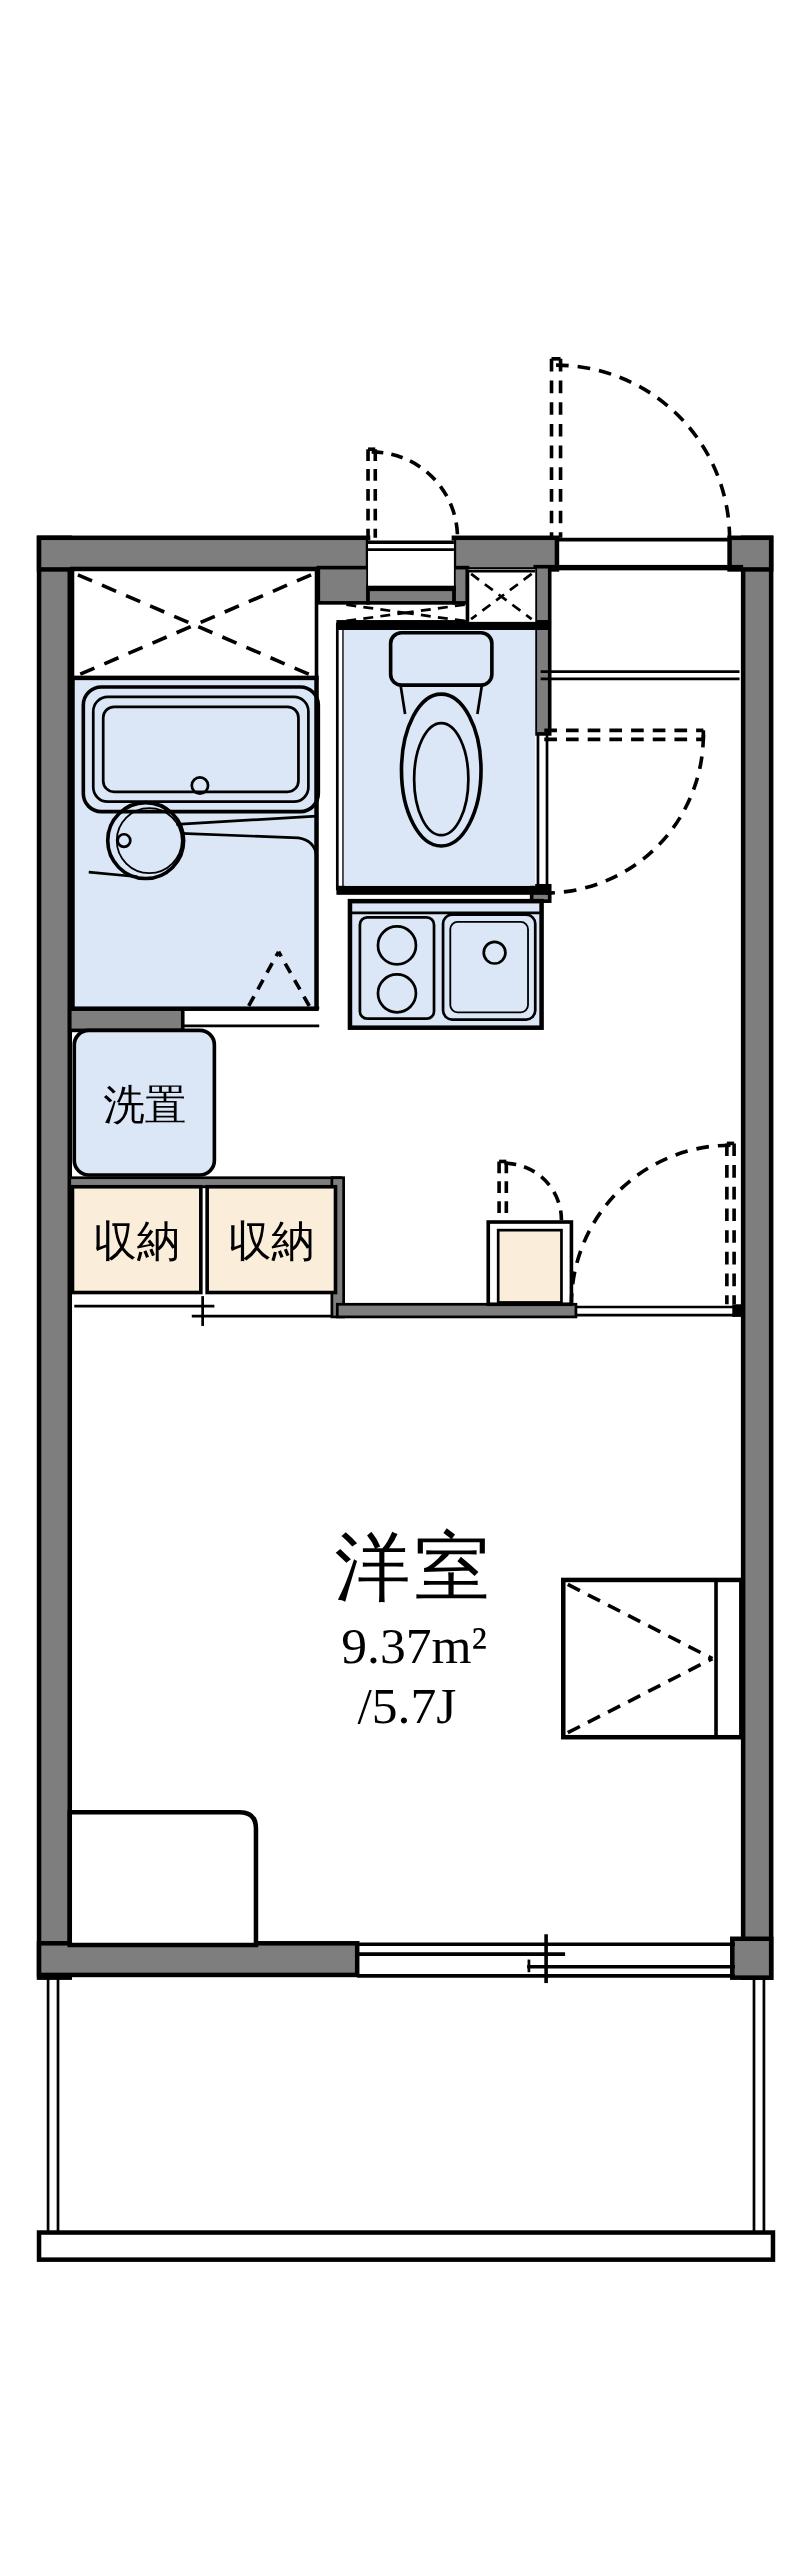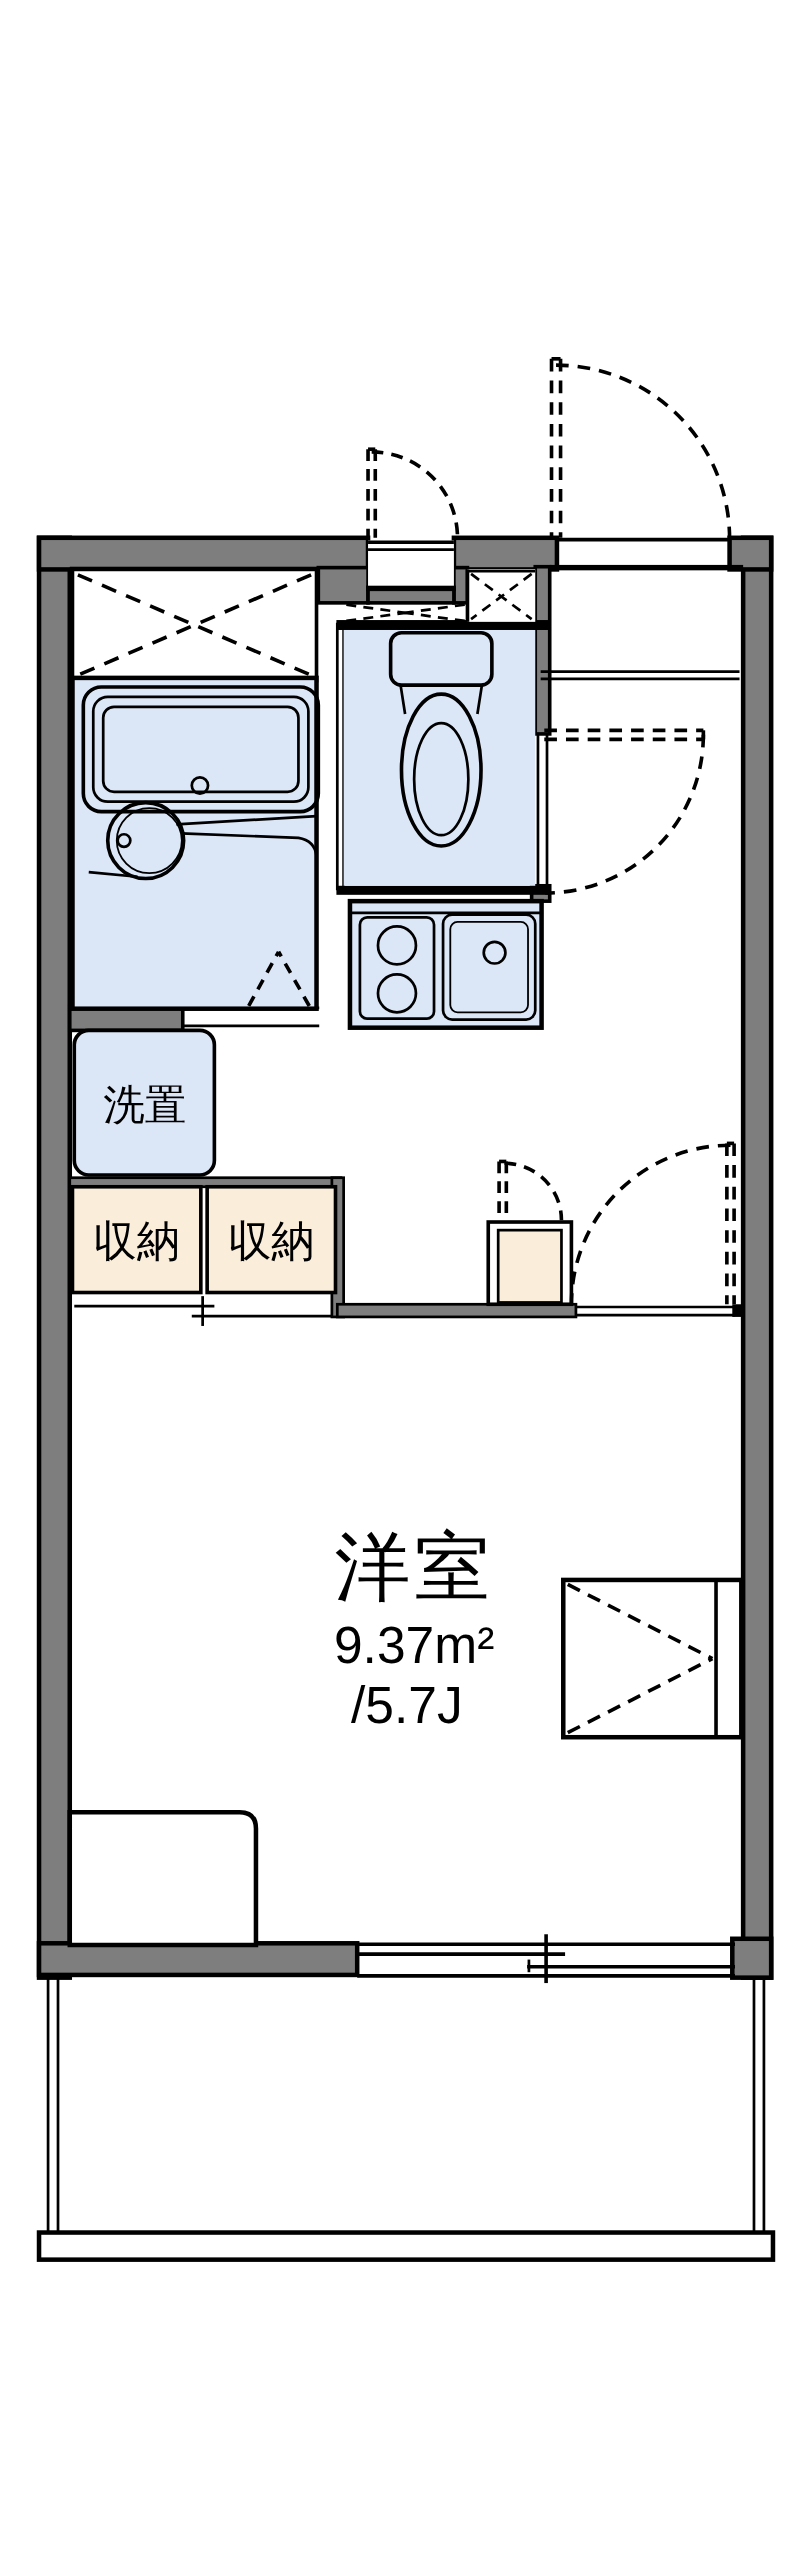--- a/index.html
+++ b/index.html
@@ -1,17 +1,17 @@
 <!DOCTYPE html>
 <html style="font-size:14.5px"><head>
 <meta charset="utf-8">
 <style>
   html,body{margin:0;padding:0;background:#ffffff;}
   #stage{position:relative;width:744px;height:2576px;background:#ffffff;
-         font-family:Liberation Sans, sans-serif;}
+         font-family:Liberation Serif, serif;}
   svg{display:block;position:absolute;left:0;top:0;}
   .blk{stroke:#000000;}
   text{fill:#000000;}
 </style>
 </head>
 <body>
 
 <div id="stage">
 <svg width="812" height="2576" viewBox="0 0 898 2850">
 

